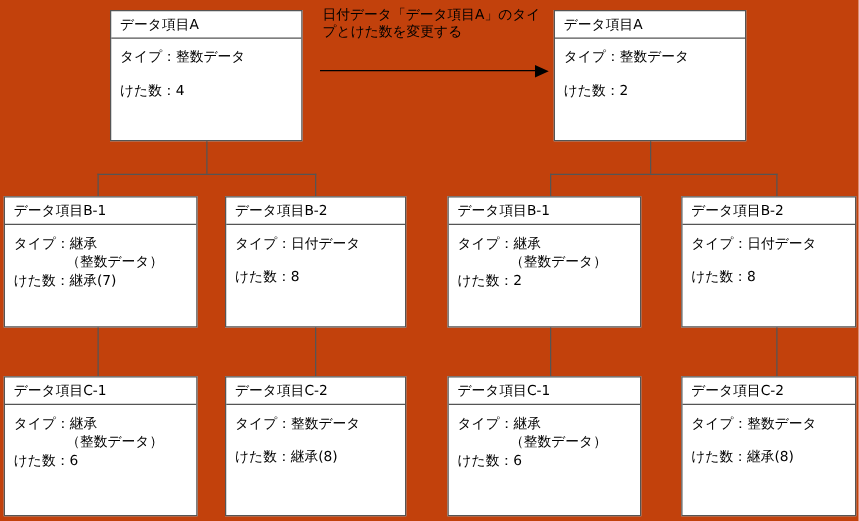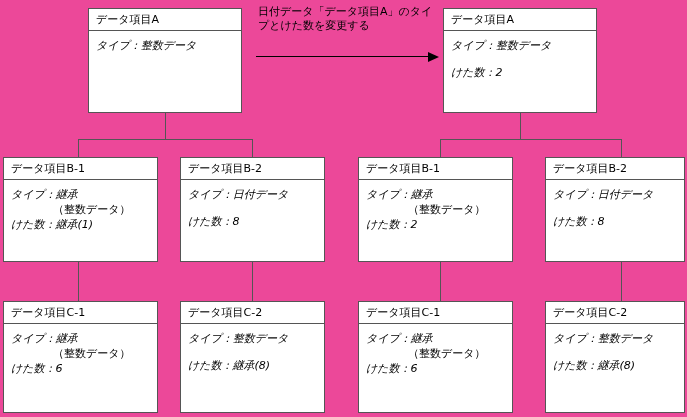--- a/index.html
+++ b/index.html
@@ -8,21 +8,21 @@
     background: #ffffff;
   }
   body {
     font-family: "DejaVu Sans", "Liberation Sans", sans-serif;
     color: #000000;
   }
   #canvas {
     position: relative;
     width: 687px;
     height: 417px;
-    background: #ec4899;
+    background: #c2410c;
     overflow: hidden;
   }
 
   
   .node {
     position: absolute;
     box-sizing: border-box;
     border: 1px solid #555555;
     background: #ffffff;
   }
@@ -36,21 +36,20 @@
     letter-spacing: 0px;
   }
   .node-body {
     box-sizing: border-box;
     padding: 7px 7px 6px 7px;
     font-size: 11px;
     line-height: 15px;
   }
   .attr {
     white-space: nowrap;
-    font-style: italic;
   }
   .attr.spaced {
     margin-top: 12px;
   }
   .attr-cont {
     white-space: nowrap;
     padding-left: 42px;
   }
 
   
@@ -89,34 +88,35 @@
 </style>
 </head>
 <body>
 
 <div id="canvas">
 
   <div class="node" style="left:88px; top:8px; width:154px; height:105px;">
     <div class="node-title">データ項目A</div>
     <div class="node-body">
       <div class="attr">タイプ：整数データ</div>
+      <div class="attr spaced">けた数：4</div>
     </div>
   </div>
 
   <div class="vline" style="left:165px; top:113px; height:26px;"></div>
   <div class="hline" style="left:78px; top:139px; width:175px;"></div>
   <div class="vline" style="left:78px; top:139px; height:18px;"></div>
   <div class="vline" style="left:252px; top:139px; height:18px;"></div>
 
   <div class="node" style="left:3px; top:157px; width:155px; height:105px;">
     <div class="node-title">データ項目B-1</div>
     <div class="node-body">
       <div class="attr">タイプ：継承</div>
       <div class="attr-cont">（整数データ）</div>
-      <div class="attr">けた数：継承(1)</div>
+      <div class="attr">けた数：継承(7)</div>
     </div>
   </div>
 
   <div class="node" style="left:180px; top:157px; width:145px; height:105px;">
     <div class="node-title">データ項目B-2</div>
     <div class="node-body">
       <div class="attr">タイプ：日付データ</div>
       <div class="attr spaced">けた数：8</div>
     </div>
   </div>

